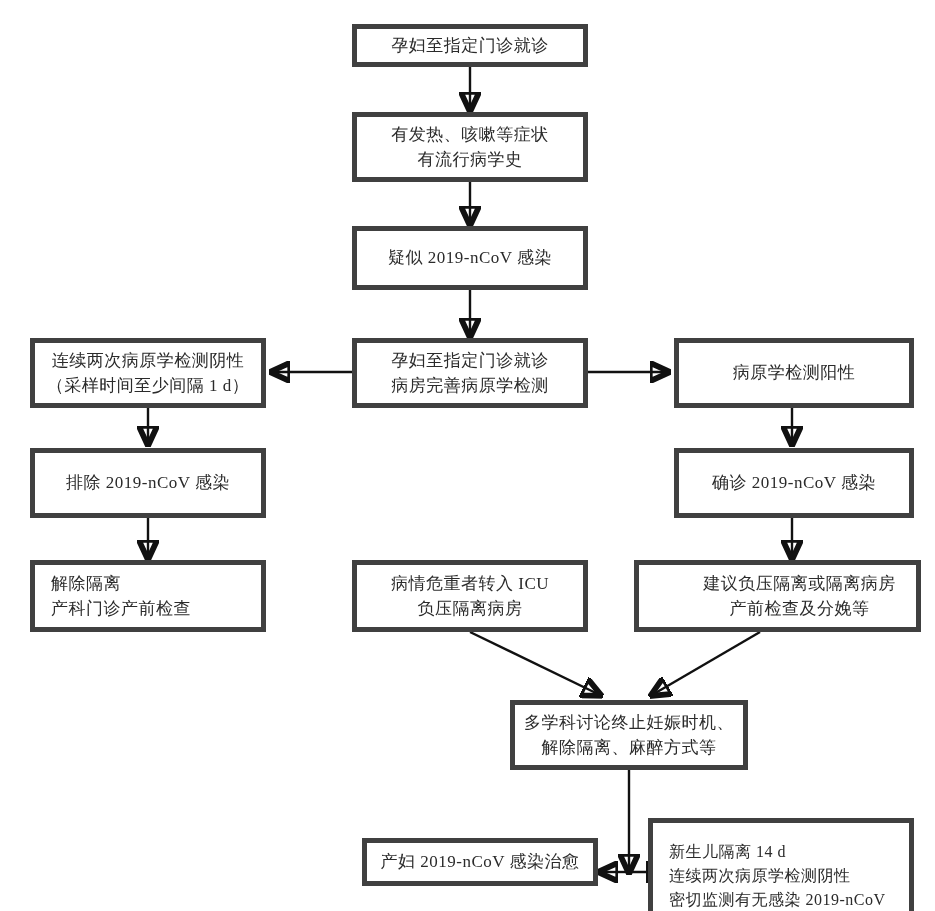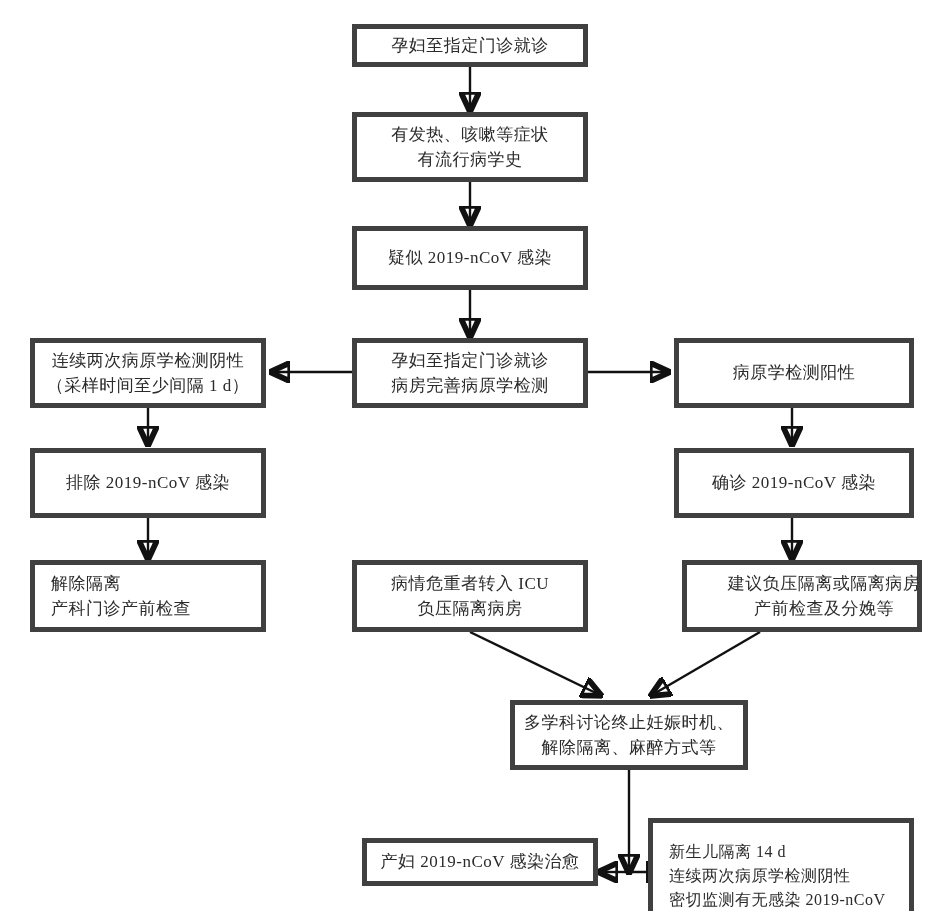--- a/index.html
+++ b/index.html
@@ -120,21 +120,21 @@
   <div class="node center" style="left:352px; top:560px; width:236px; height:72px;">
     <span class="ln">病情危重者转入 ICU</span>
     <span class="ln">负压隔离病房</span>
   </div>
 
   <div class="node leftal" style="left:30px; top:560px; width:236px; height:72px;">
     <span class="ln">解除隔离</span>
     <span class="ln">产科门诊产前检查</span>
   </div>
 
-  <div class="node center" style="left:682px; top:560px; width:240px; height:72px;padding-left:44px;">
+  <div class="node center" style="left:634px; top:560px; width:287px; height:72px;padding-left:44px;">
     <span class="ln">建议负压隔离或隔离病房</span>
     <span class="ln">产前检查及分娩等</span>
   </div>
 
   <div class="node center" style="left:510px; top:700px; width:238px; height:70px;">
     <span class="ln">多学科讨论终止妊娠时机、</span>
     <span class="ln">解除隔离、麻醉方式等</span>
   </div>
 
   <div class="node center" style="left:362px; top:838px; width:236px; height:48px;">

